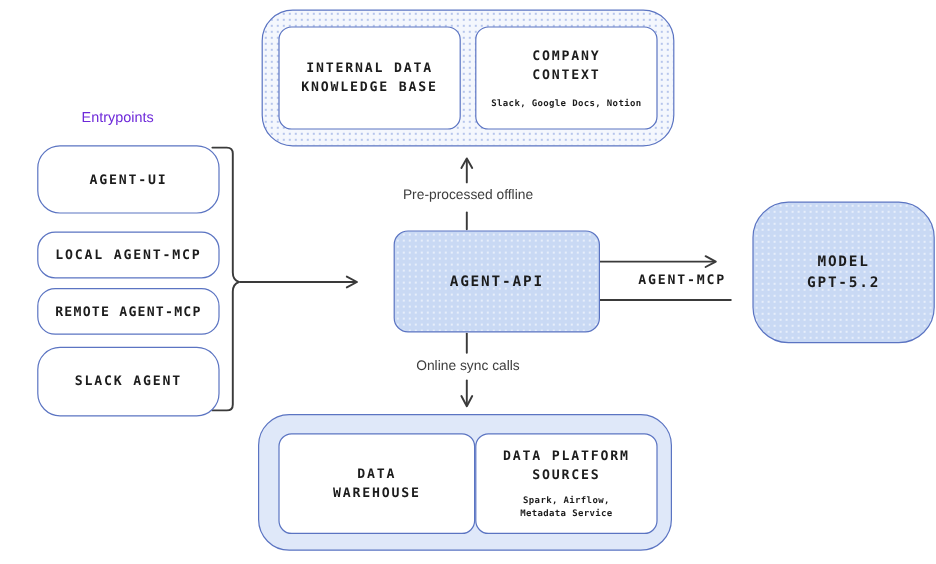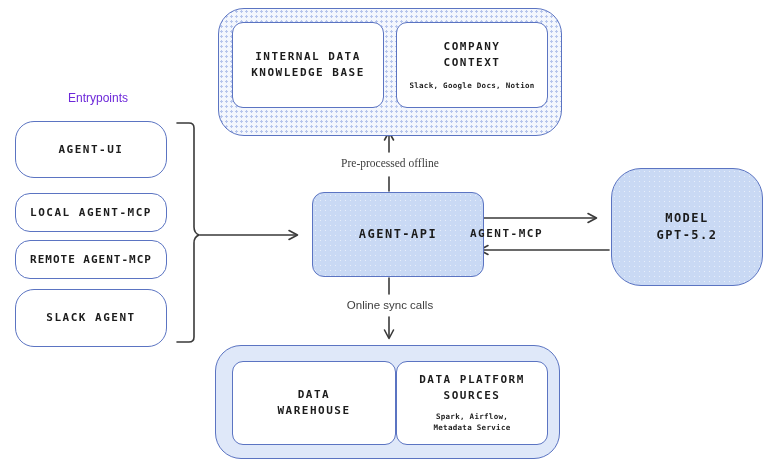--- a/index.html
+++ b/index.html
@@ -9,20 +9,21 @@
     position:relative; width:780px; height:470px; background:#ffffff;
     overflow:hidden;
   }
   .abs { position:absolute; }
 
   
   .node {
     border:1.6px solid #5b74c2;
     display:flex; flex-direction:column; align-items:center; justify-content:center;
     text-align:center;
+    margin-left:16px;
   }
   .white-node { background:#ffffff; border-radius:16px; }
   .blue-node {
     background-color:#c9d9f4;
     background-image:radial-gradient(rgba(255,255,255,0.55) 0.9px, transparent 1px);
     background-size:5px 5px;
   }
   .container-dotted {
     background-color:#f4f7fd;
     background-image:radial-gradient(#b6c5ec 1px, transparent 1.15px);
@@ -58,21 +59,21 @@
     font-family:"Liberation Sans", sans-serif;
     font-size:11.5px; color:#3d3d3d; text-align:center;
   }
   .section-label {
     font-family:"Liberation Sans", sans-serif;
     font-size:12px; color:#6d28d9; text-align:center;
   }
   .mcp-label {
     font-family:"DejaVu Sans Mono", monospace;
     font-weight:700; font-size:11px; letter-spacing:1.5px;
-    color:#1c1c1c; text-align:left;
+    color:#1c1c1c; text-align:right;
   }
   svg.wires { position:absolute; left:0; top:0; pointer-events:none; }
 </style>
 </head>
 <body>
 
 <div class="canvas">
 
   <svg class="wires" width="780" height="470" viewBox="0 0 780 470">
     <g stroke="#3a3a3a" stroke-width="1.6" fill="none" stroke-linecap="round" stroke-linejoin="round">
@@ -108,37 +109,37 @@
   </div>
 
   <div class="abs node white-node" style="left:15px; top:240px; width:152px; height:39px; border-radius:15px;">
     <span class="mono-label" style="letter-spacing:1px;">REMOTE AGENT-MCP</span>
   </div>
 
   <div class="abs node white-node" style="left:15px; top:289px; width:152px; height:58px; border-radius:19px;">
     <span class="mono-label">SLACK AGENT</span>
   </div>
 
-  <div class="abs container-dotted" style="left:218px; top:8px; width:344px; height:128px;">
+  <div class="abs container-dotted" style="left:218px; top:8px; width:344px; height:114px;">
     <div class="inner-box" style="position:absolute; left:13px; top:13px; width:152px; height:86px;">
       <span class="mono-label">INTERNAL DATA
 KNOWLEDGE BASE</span>
     </div>
     <div class="inner-box" style="position:absolute; left:177px; top:13px; width:152px; height:86px;">
       <span class="mono-label">COMPANY
 CONTEXT</span>
       <span class="mono-sub">Slack, Google Docs, Notion</span>
     </div>
   </div>
 
   <div class="abs node blue-node" style="left:312px; top:192px; width:172px; height:85px; border-radius:12px;">
     <span class="mono-label" style="font-size:12px;">AGENT-API</span>
   </div>
 
-  <div class="abs flow-label" style="left:300px; top:157px; width:180px;font-family:Liberation Serif, serif;">Pre-processed offline</div>
+  <div class="abs flow-label" style="left:300px; top:157px; width:180px;">Pre-processed offline</div>
   <div class="abs flow-label" style="left:300px; top:299px; width:180px;">Online sync calls</div>
   <div class="abs mcp-label" style="left:470px; top:227px; width:135px;">AGENT-MCP</div>
 
   <div class="abs node blue-node" style="left:611px; top:168px; width:152px; height:118px; border-radius:30px; border-width:1.8px;">
     <span class="mono-label" style="font-size:12px;">MODEL
 GPT-5.2</span>
   </div>
 
   <div class="abs container-solid" style="left:215px; top:345px; width:345px; height:114px;">
     <div class="inner-box" style="position:absolute; left:16px; top:15px; width:164px; height:84px;">

